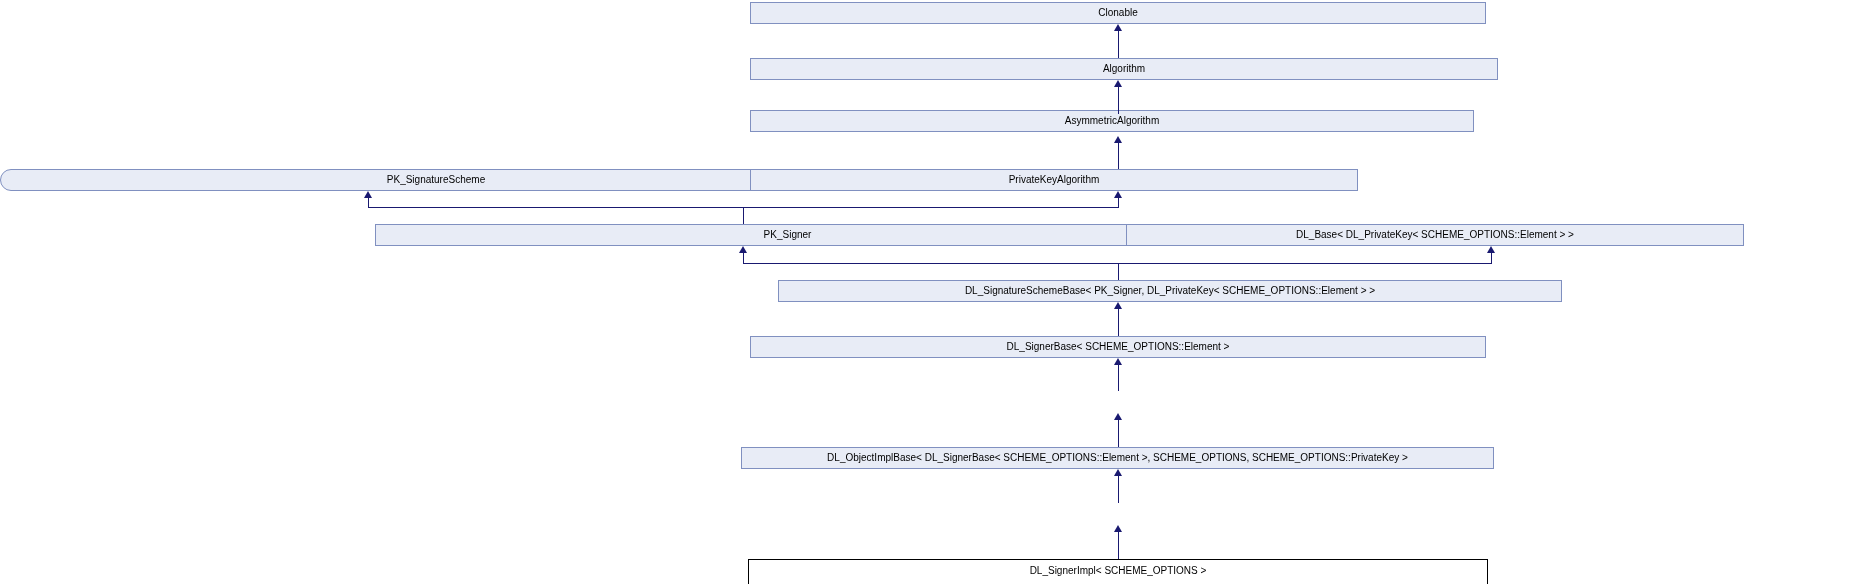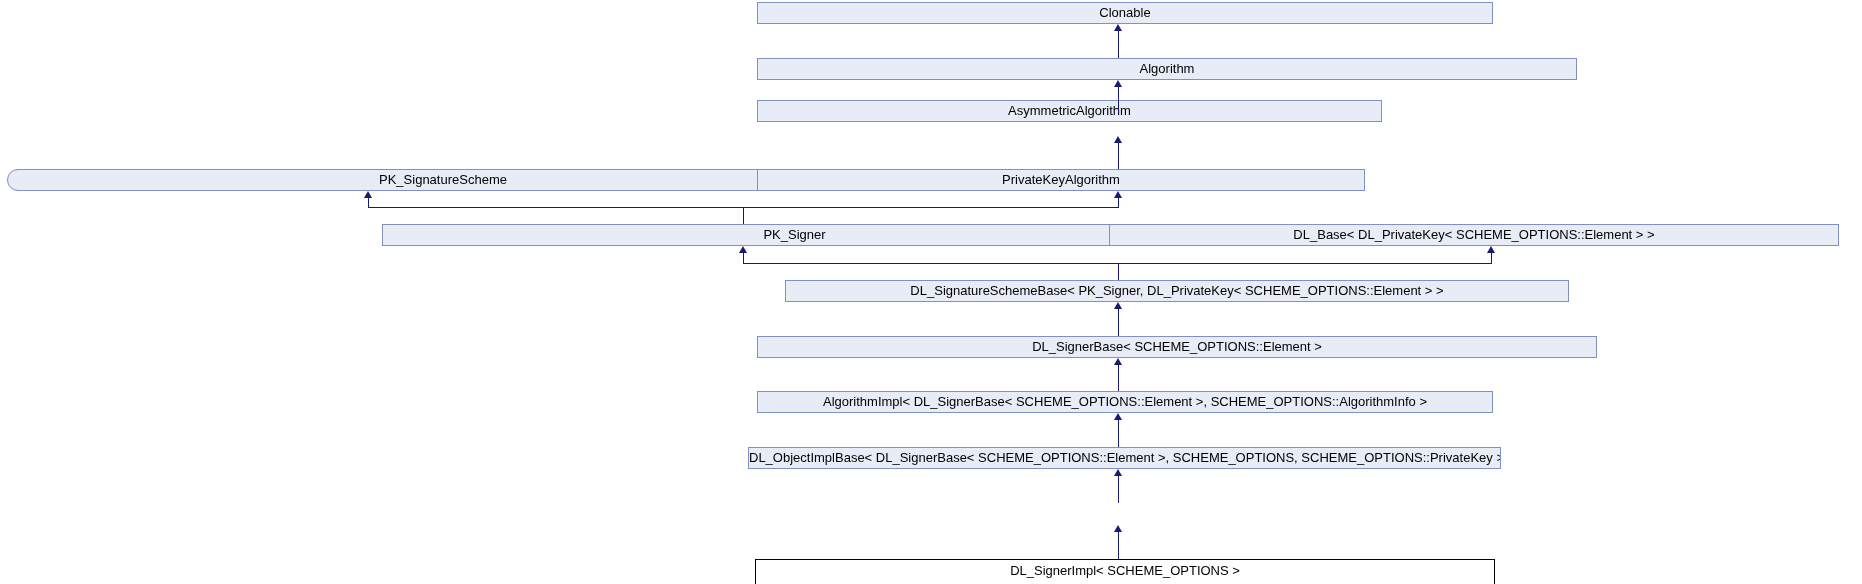--- a/index.html
+++ b/index.html
@@ -18,27 +18,26 @@
     overflow:hidden;
     font-family:"Liberation Sans","DejaVu Sans",sans-serif;
   }
   .node{
     position:absolute;
     box-sizing:border-box;
     height:22px;
     background:var(--node-fill);
     border:1px solid var(--node-border);
     color:var(--text);
-    font-size:13px;
+    font-size:10px;
     line-height:20px;
     text-align:center;
     white-space:nowrap;
     overflow:hidden;
     cursor:pointer;
-    margin-left:7px;
   }
   .node.current{
     background:var(--background);
     border:1px solid var(--current-border);
     height:36px;
     line-height:21px;
     cursor:default;
   }
   .vline,.hline{
     position:absolute;
@@ -53,29 +52,28 @@
     border-right:4px solid transparent;
     border-bottom:7px solid var(--arrow);
   }
 </style>
 </head>
 <body>
 
 <div class="canvas">
 
   <div class="node" style="left:750px;top:2px;width:736px;">Clonable</div>
-  <div class="node" style="left:750px;top:58px;width:820px;">Algorithm</div>
-  <div class="node" style="left:750px;top:100px;width:625px;">AsymmetricAlgorithm</div>
+  <div class="node" style="left:750px;top:58px;width:748px;">Algorithm</div>
+  <div class="node" style="left:750px;top:110px;width:724px;">AsymmetricAlgorithm</div>
   <div class="node" style="left:0px;top:169px;width:872px;border-radius:11px;">PK_SignatureScheme</div>
   <div class="node" style="left:750px;top:169px;width:608px;">PrivateKeyAlgorithm</div>
   <div class="node" style="left:375px;top:224px;width:825px;">PK_Signer</div>
-  <div class="node" style="left:1102px;top:224px;width:730px;">DL_Base&lt; DL_PrivateKey&lt; SCHEME_OPTIONS::Element &gt; &gt;</div>
+  <div class="node" style="left:1126px;top:224px;width:618px;">DL_Base&lt; DL_PrivateKey&lt; SCHEME_OPTIONS::Element &gt; &gt;</div>
   <div class="node" style="left:778px;top:280px;width:784px;">DL_SignatureSchemeBase&lt; PK_Signer, DL_PrivateKey&lt; SCHEME_OPTIONS::Element &gt; &gt;</div>
-  <div class="node" style="left:750px;top:336px;width:840px;">DL_SignerBase&lt; SCHEME_OPTIONS::Element &gt;</div>
-  <div class="node" style="left:750px;top:391px;width:736px;">AlgorithmImpl&lt; DL_SignerBase&lt; SCHEME_OPTIONS::Element &gt;, SCHEME_OPTIONS::AlgorithmInfo &gt;</div>
+  <div class="node" style="left:750px;top:336px;width:736px;">DL_SignerBase&lt; SCHEME_OPTIONS::Element &gt;</div>
   <div class="node" style="left:741px;top:447px;width:753px;">DL_ObjectImplBase&lt; DL_SignerBase&lt; SCHEME_OPTIONS::Element &gt;, SCHEME_OPTIONS, SCHEME_OPTIONS::PrivateKey &gt;</div>
   <div class="node current" style="left:748px;top:559px;width:740px;">DL_SignerImpl&lt; SCHEME_OPTIONS &gt;</div>
 
   <div class="arrowhead" style="left:1114px;top:24px;"></div>
   <div class="vline" style="left:1118px;top:31px;height:27px;"></div>
 
   <div class="arrowhead" style="left:1114px;top:80px;"></div>
   <div class="vline" style="left:1118px;top:87px;height:27px;"></div>
 
   <div class="arrowhead" style="left:1114px;top:136px;"></div>

